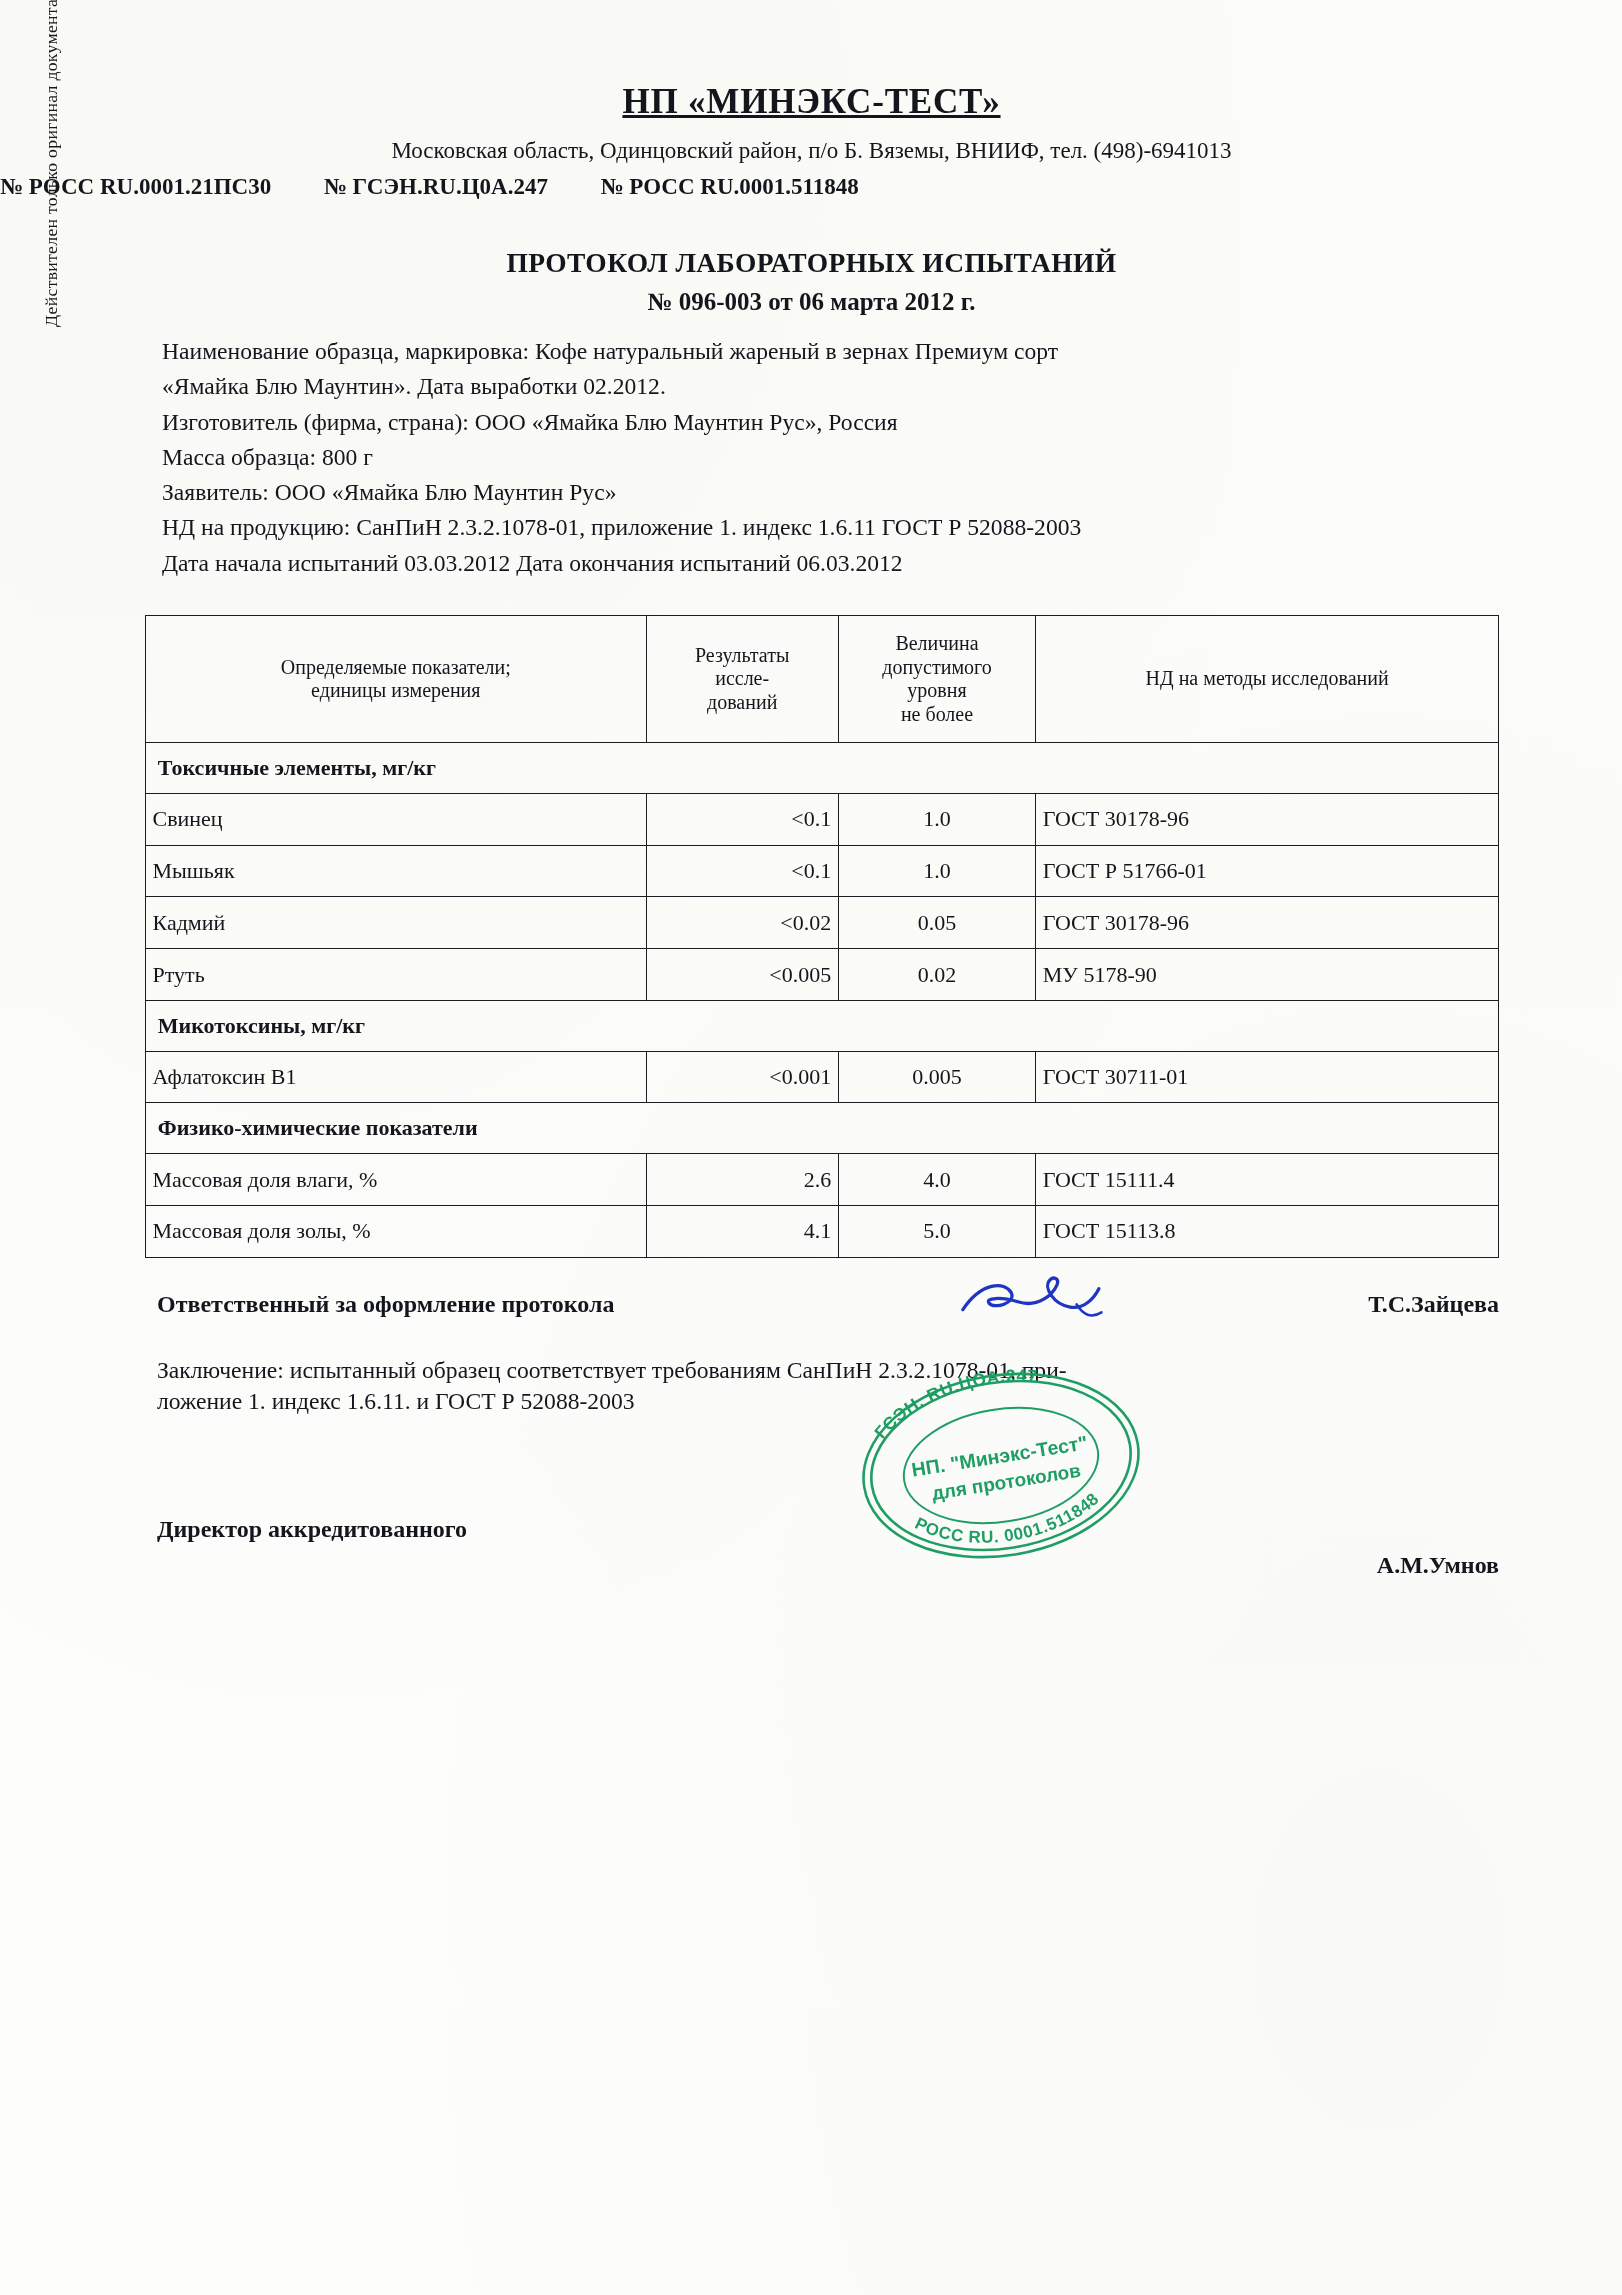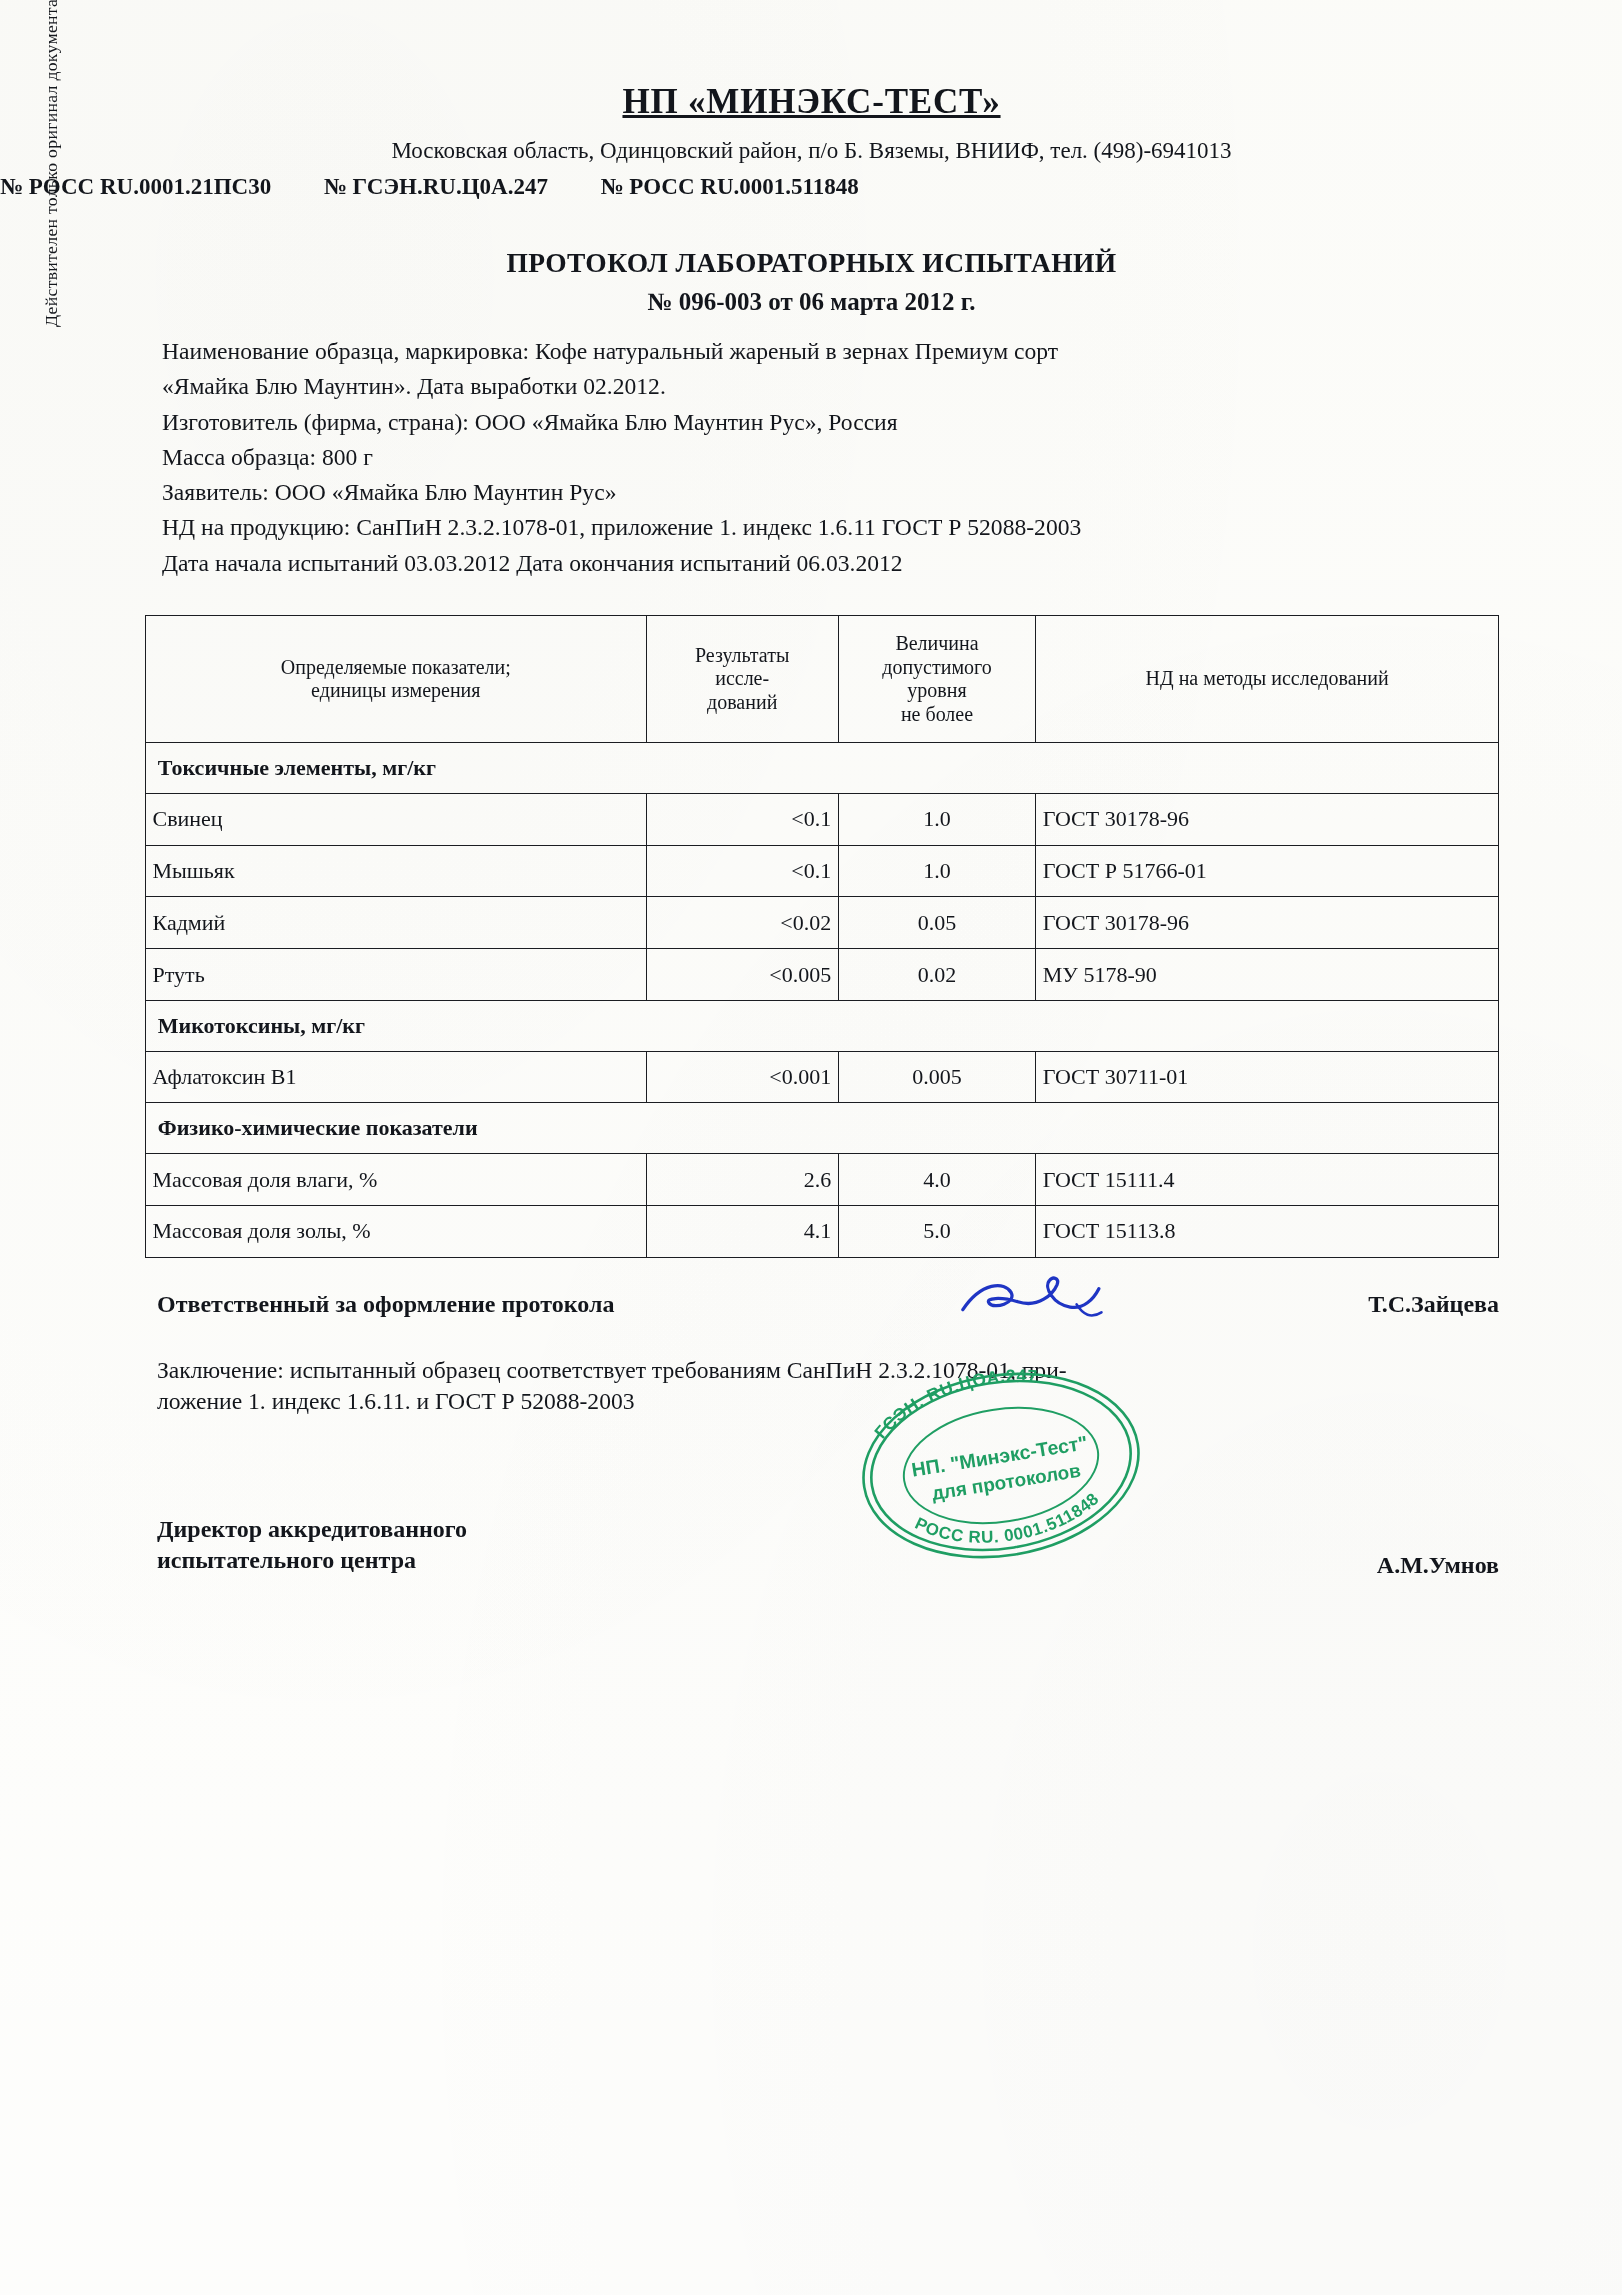--- a/index.html
+++ b/index.html
@@ -336,21 +336,20 @@
     </div>
 
     <div class="conclusion">
       <div>Заключение: испытанный образец соответствует требованиям СанПиН 2.3.2.1078-01, при-</div>
       <div>ложение 1. индекс 1.6.11. и ГОСТ Р 52088-2003</div>
     </div>
 
     <div class="director-block">
       <div class="director-role">
         <div>Директор аккредитованного</div>
-        <div>испытательного центра</div>
       </div>
       <div class="director-name">А.М.Умнов</div>
     </div>
 
   </div>
 
   <div class="stamp">
     <svg width="366" height="209" viewBox="0 0 560 320" xmlns="http://www.w3.org/2000/svg">
       <defs>
         <path id="arcTop" d="M 70,170 A 210,136 0 0 1 490,170"></path>

